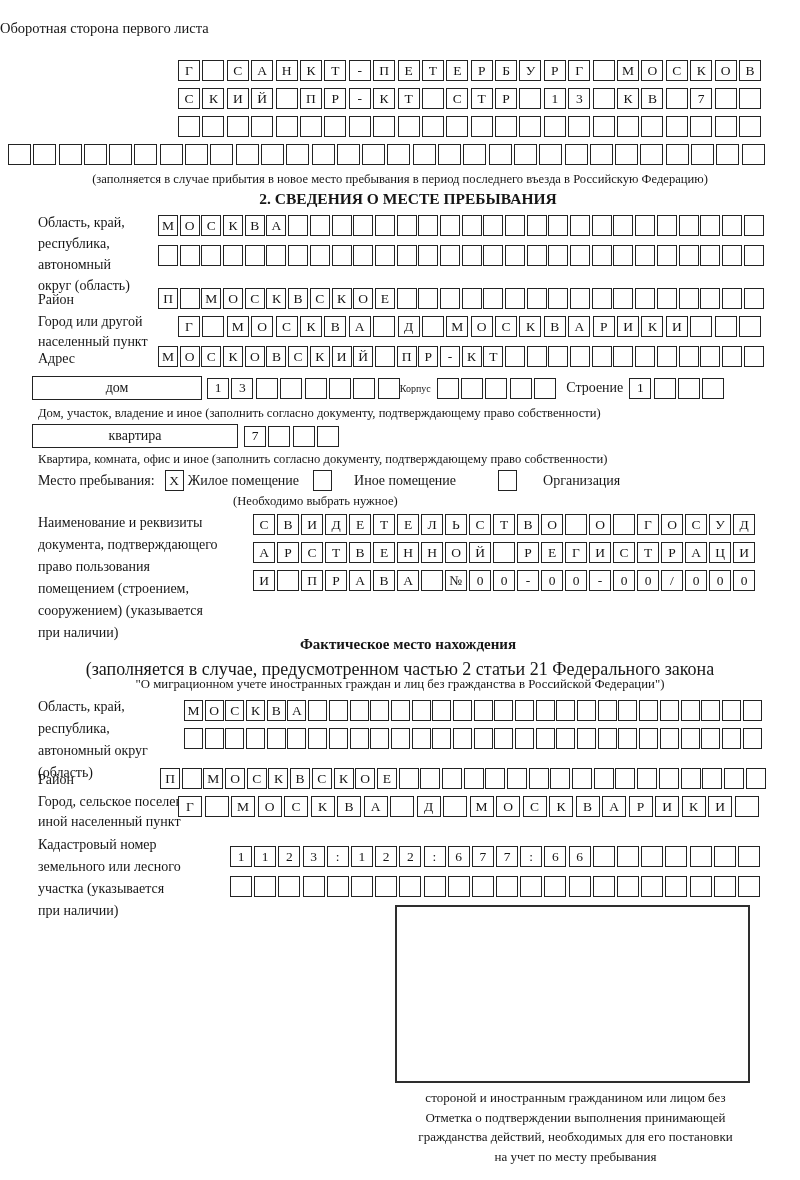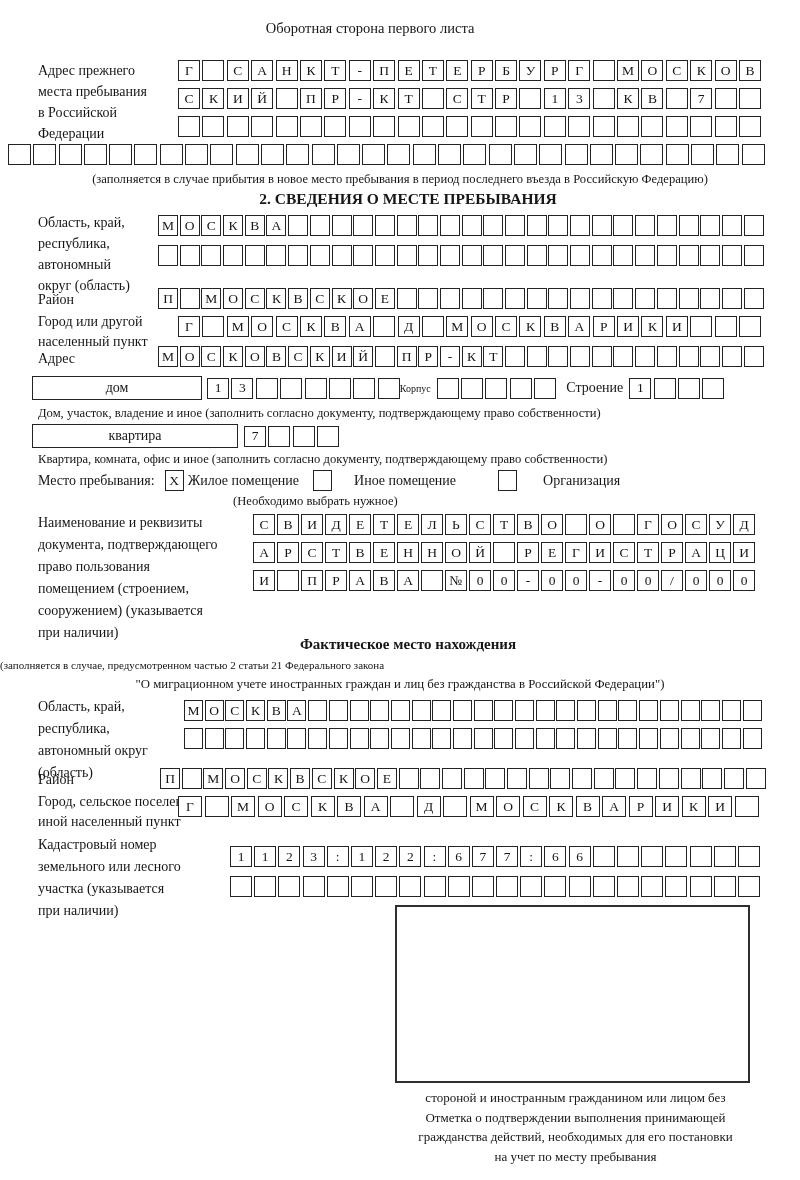--- a/index.html
+++ b/index.html
@@ -20,28 +20,22 @@
   .chk{flex:none;box-sizing:border-box;width:19px;height:21px;border:1.6px solid #232323;
        display:flex;align-items:center;justify-content:center;font-size:13.5px;}
   .flexrow{display:flex;align-items:center;justify-content:flex-end;}
   .stamp{box-sizing:border-box;border:2px solid #2e2e2e;background:#fff;}
 </style>
 </head>
 <body>
 
 <div class="page">
 
-  <div class="abs" style="top:20px;left:0;right:60px;text-align:center;font-size:14.5px">Оборотная сторона первого листа</div>
-
-  <div class="abs lbl" style="left:38px;top:60px;width:145px">
-    <div>Адрес прежнего</div>
-    <div>места пребывания</div>
-    <div>в Российской</div>
-    <div>Федерации</div>
-  </div>
+  <div class="abs" style="top:20px;left:0;right:60px;text-align:left;font-size:14.5px">Оборотная сторона первого листа</div>
+
   <div class="cellrow" style="left:178px;top:60px">
       <span class="cell">Г</span>
       <span class="cell"></span>
       <span class="cell">С</span>
       <span class="cell">А</span>
       <span class="cell">Н</span>
       <span class="cell">К</span>
       <span class="cell">Т</span>
       <span class="cell">-</span>
       <span class="cell">П</span>
@@ -435,21 +429,21 @@
       <span class="cell">-</span>
       <span class="cell">0</span>
       <span class="cell">0</span>
       <span class="cell">/</span>
       <span class="cell">0</span>
       <span class="cell">0</span>
       <span class="cell">0</span>
     </div>
 
   <div class="abs title" style="top:636px;font-size:15px">Фактическое место нахождения</div>
-  <div class="abs cap" style="left:0;right:0;top:659px;text-align:left;font-size:11px">(заполняется в случае, предусмотренном частью 2 статьи 21 Федерального закона</div>
+  <div class="abs cap" style="left:0;right:0;top:659px;text-align:center;font-size:18px">(заполняется в случае, предусмотренном частью 2 статьи 21 Федерального закона</div>
   <div class="abs cap" style="left:0;right:0;top:677px;text-align:center;font-size:12.8px">"О миграционном учете иностранных граждан и лиц без гражданства в Российской Федерации")</div>
 
   <div class="abs lbl" style="left:38px;top:696px;width:145px;line-height:22px">
     <div>Область, край,</div>
     <div>республика,</div>
     <div>автономный округ</div>
     <div>(область)</div>
   </div>
   <div class="cellrow" style="left:184px;top:700px;--w:19px;--g:1.7px">
       <span class="cell">М</span>

